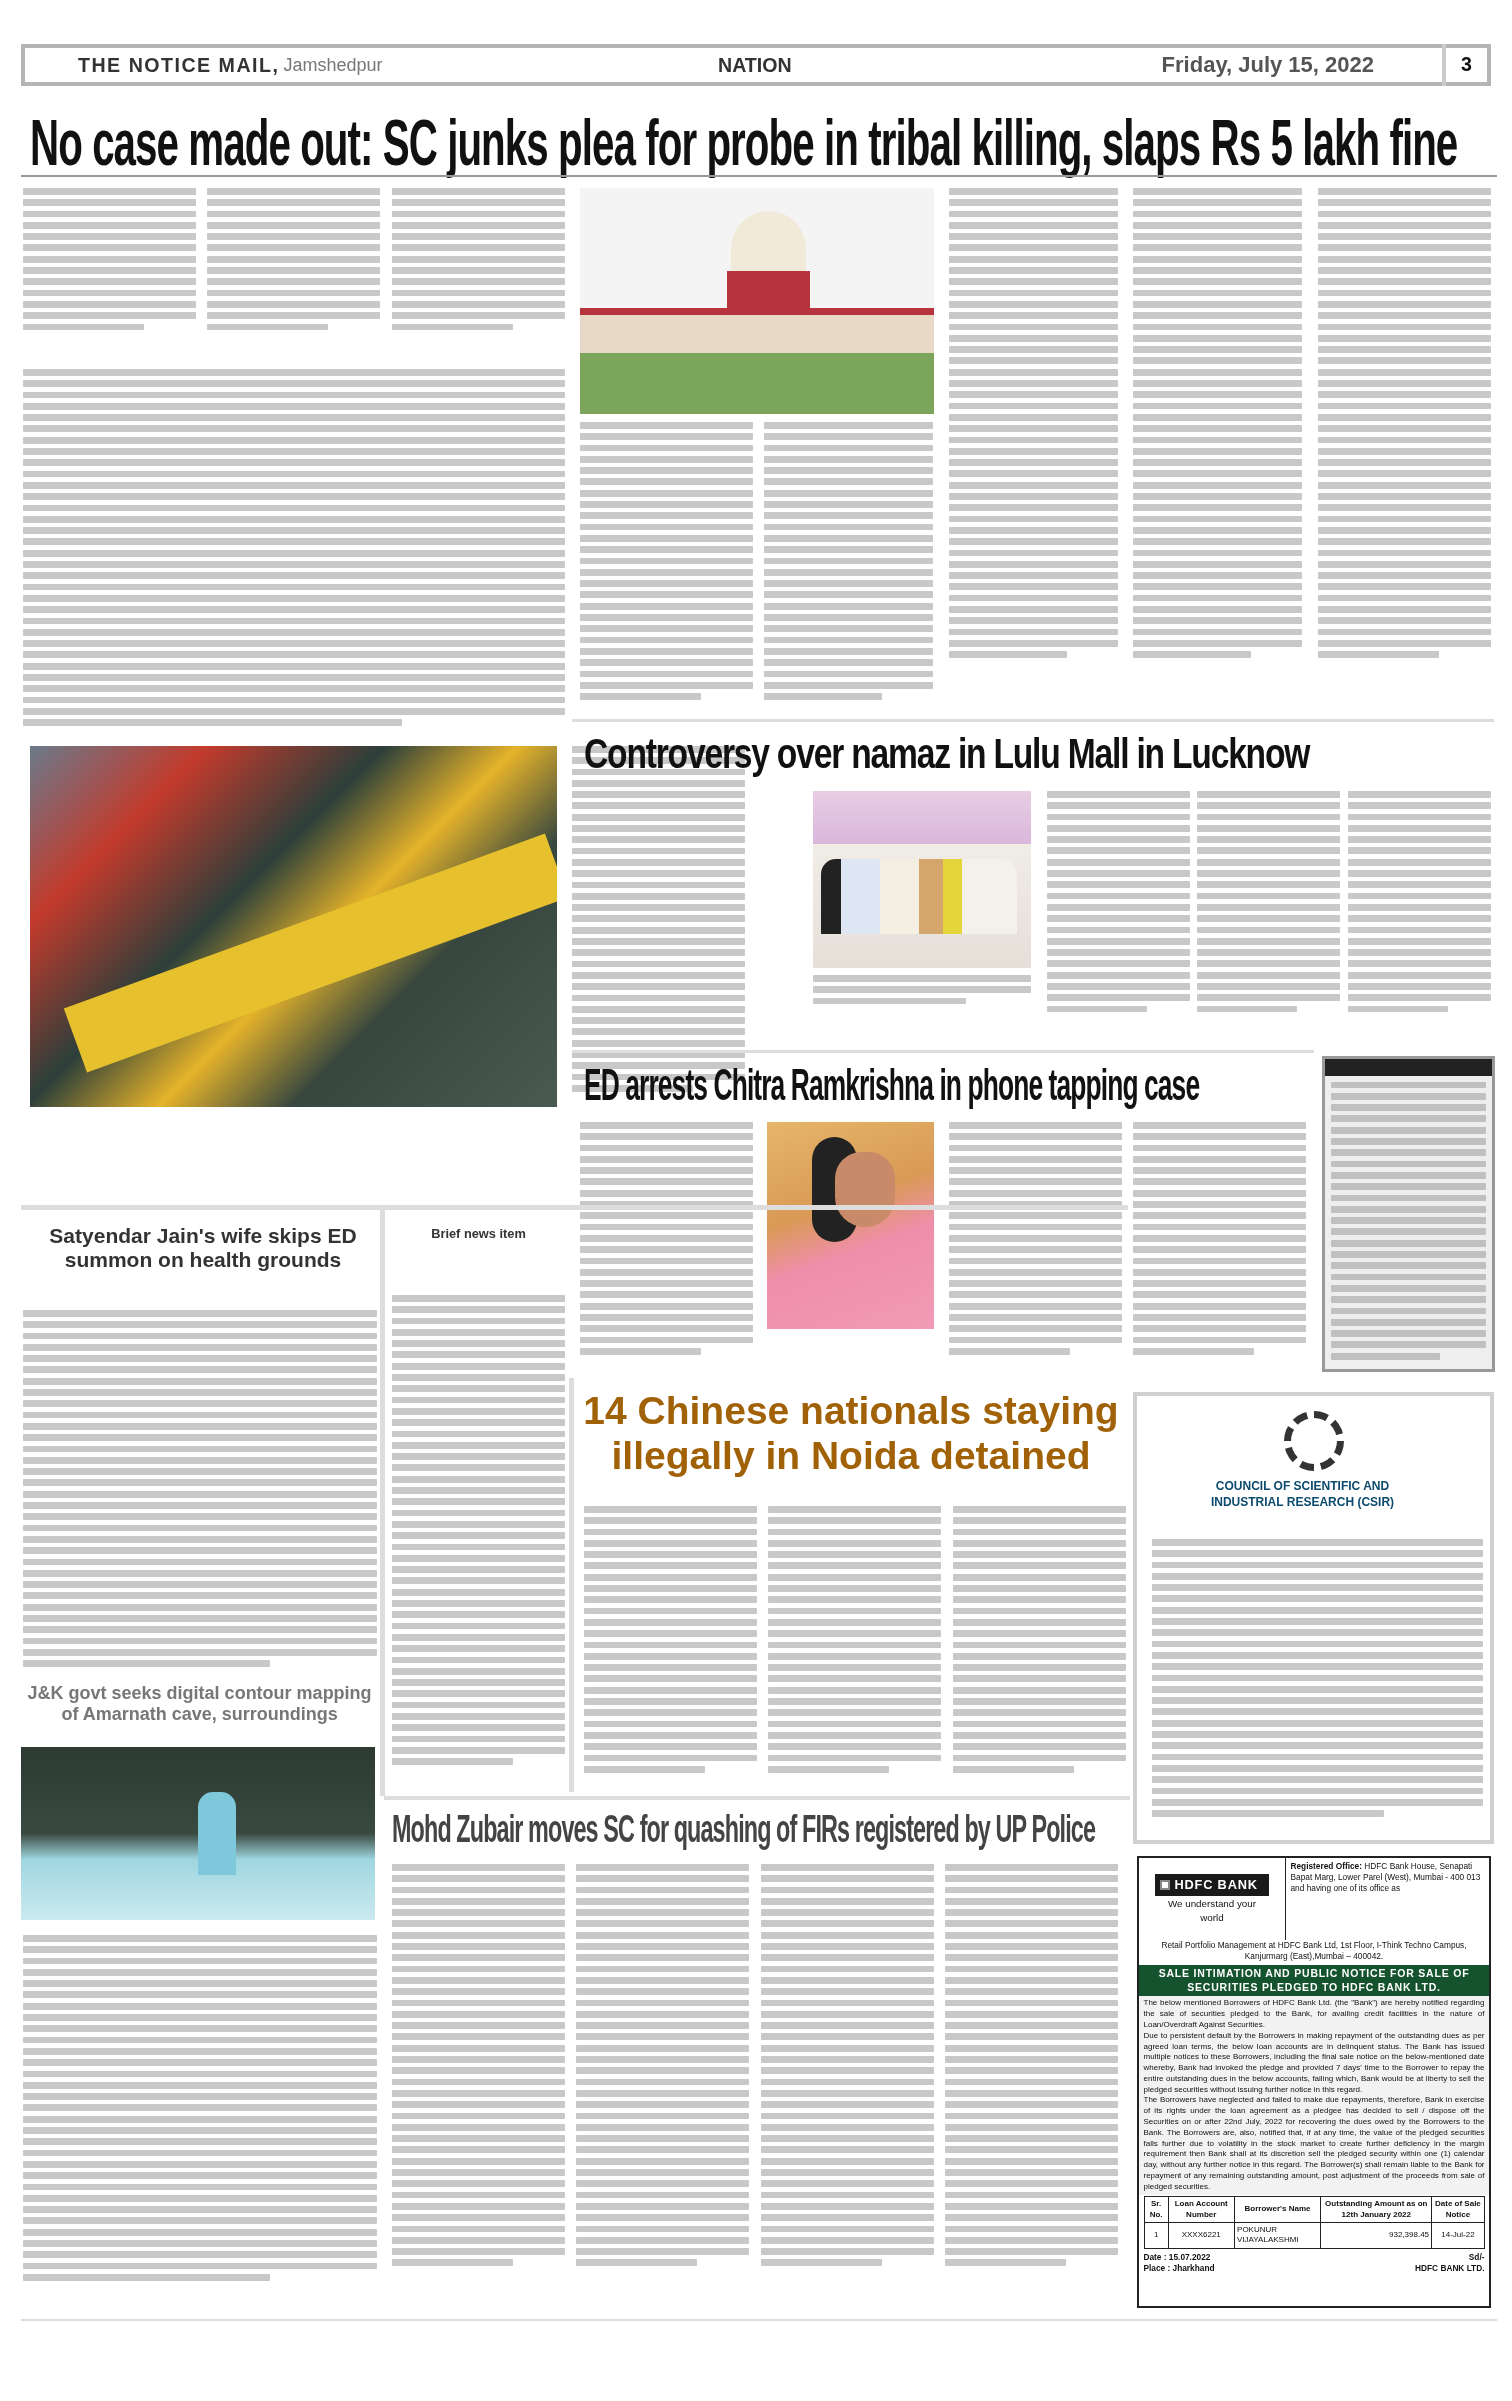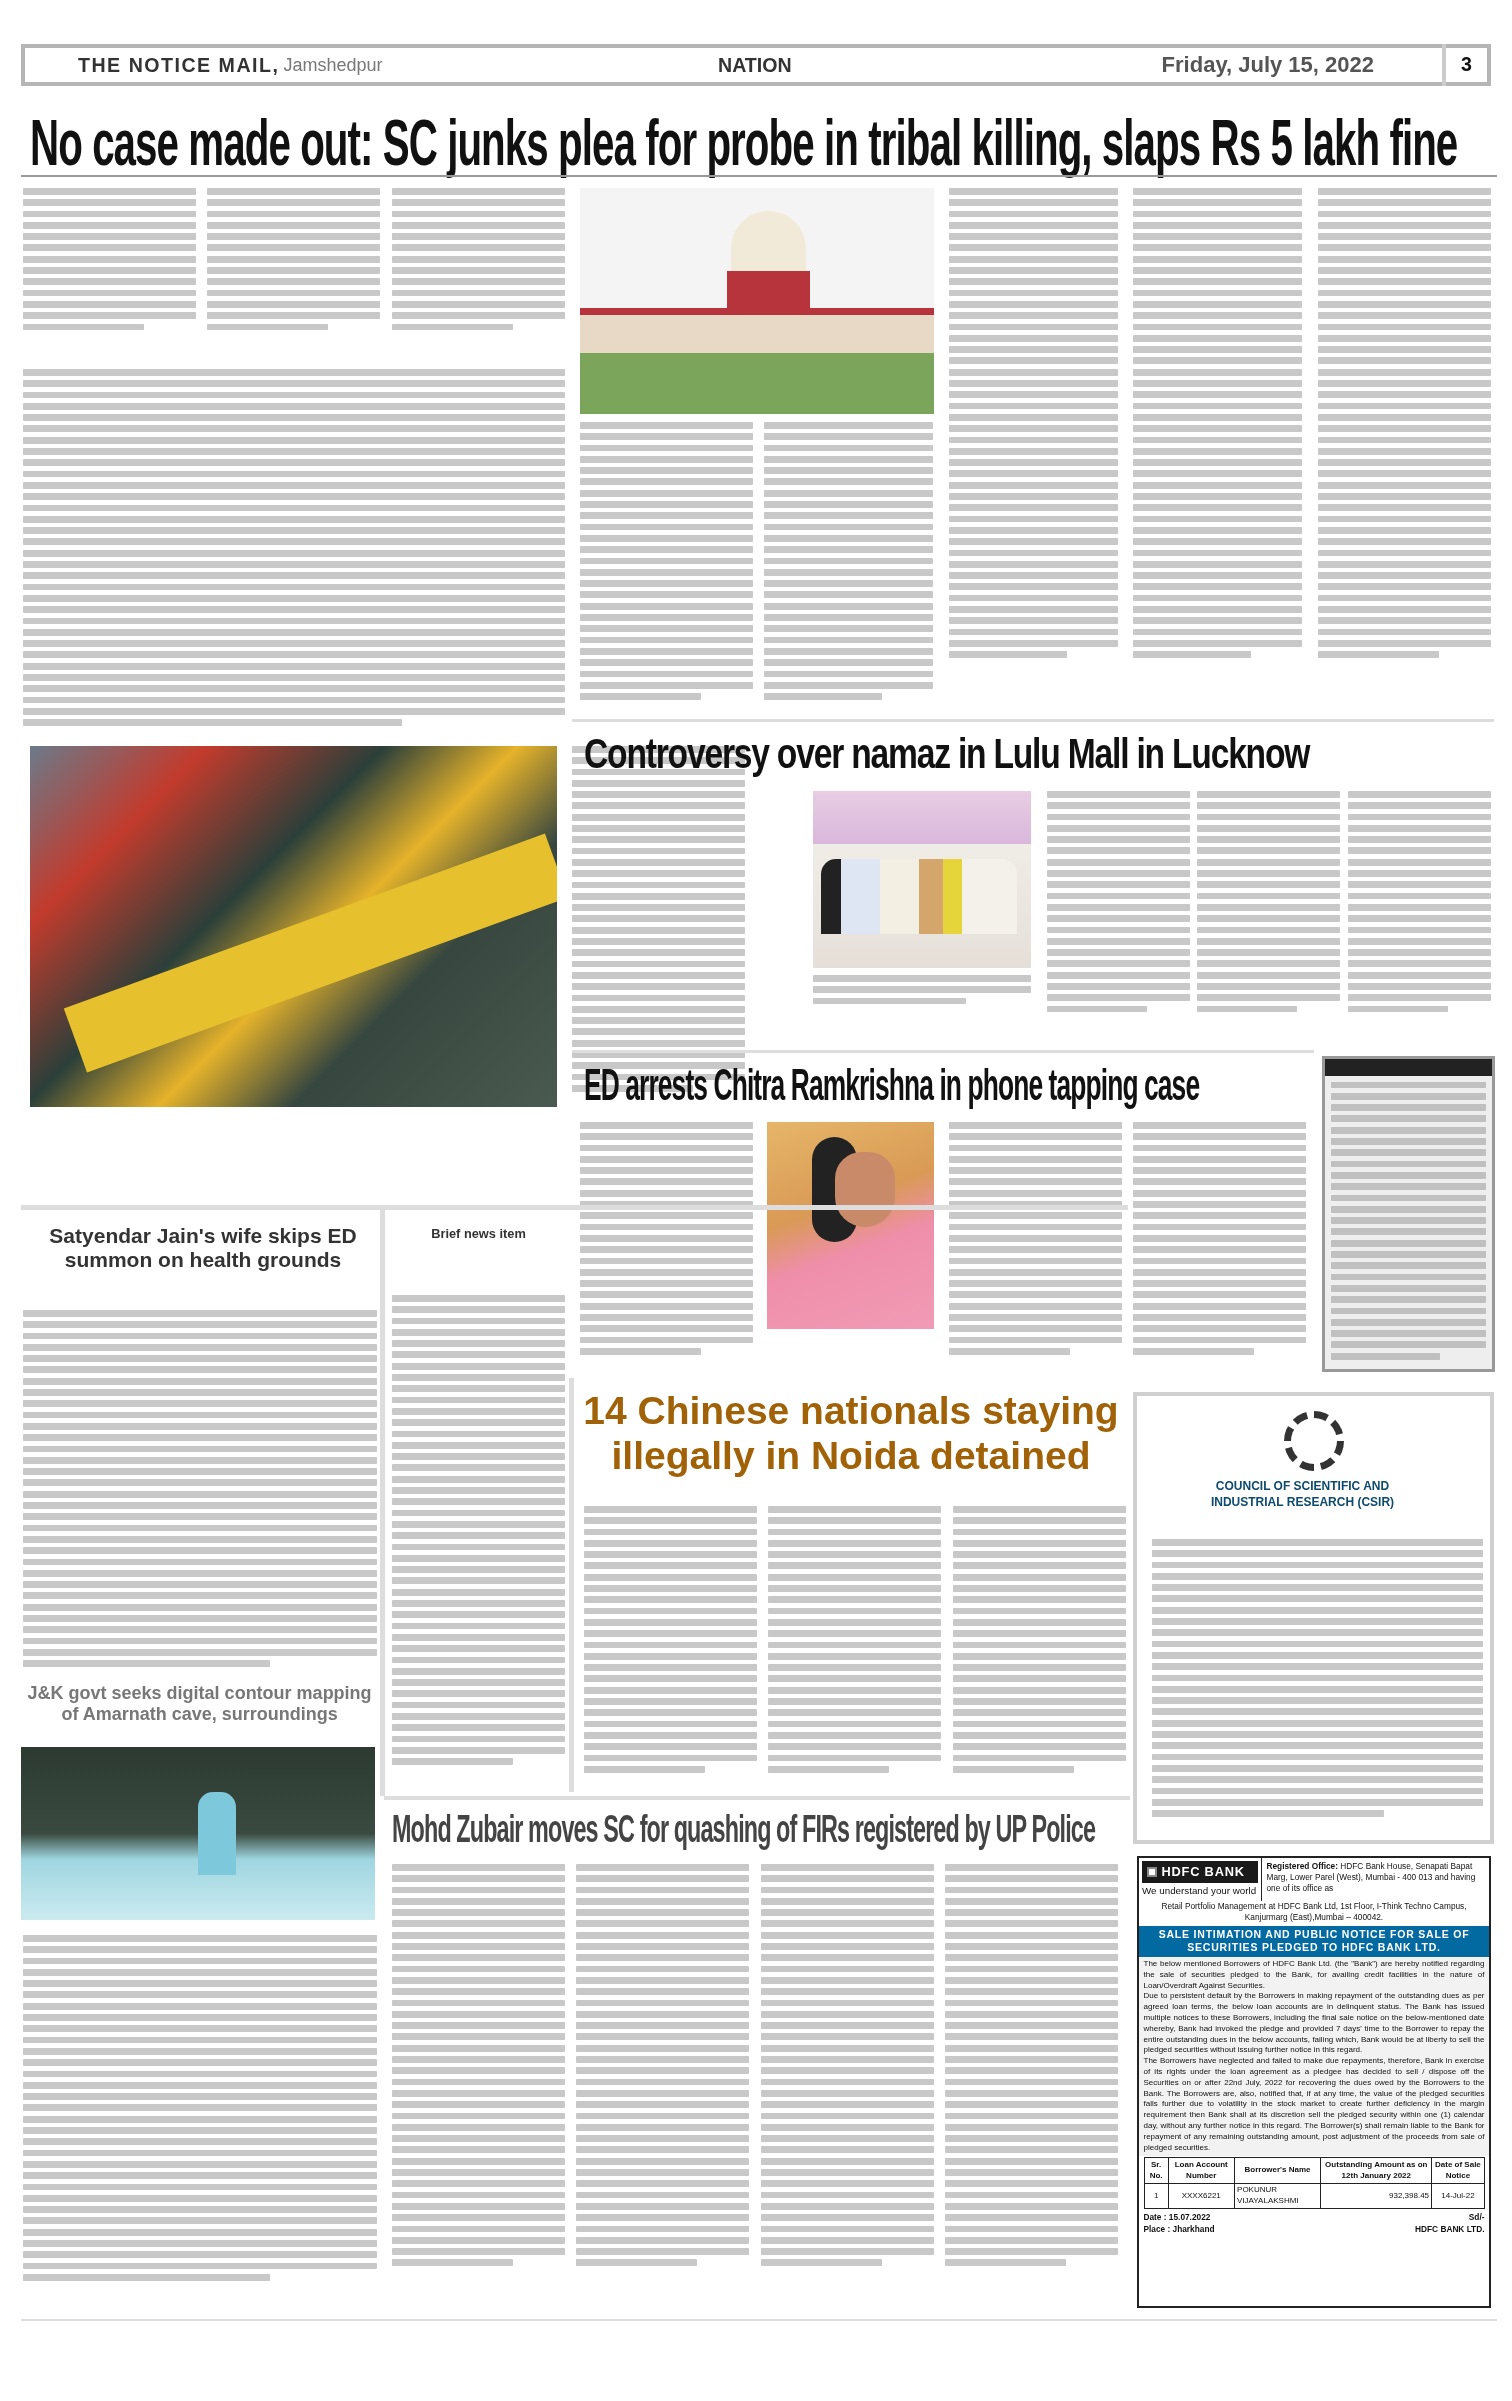--- a/index.html
+++ b/index.html
@@ -34,28 +34,28 @@
   .woman .hair{position:absolute;left:45px;top:15px;width:45px;height:105px;background:#222;border-radius:22.6px}
   .amar{left:21px;top:1747px;width:354px;height:173px;background:linear-gradient(180deg,#2c3a32 0%,#3a4a40 50%,#9fd6e0 65%,#cbeaf0 100%)}
   .amar .ling{position:absolute;left:177px;top:45px;width:38px;height:83px;background:#7dc8da;border-radius:15px 15px 0 0}
   .sub-h{font-family:"Liberation Sans",sans-serif;font-weight:bold;color:#333;text-align:center;line-height:1.15}
   .box{border:4.5px solid #d0d0d0;background:#fff}
   .csir{left:1133px;top:1392px;width:361px;height:452px}
   .csir-logo{position:absolute;left:147px;top:15px;width:60px;height:60px;border-radius:50%;border:7.5px dashed #333;background:#fff}
   .csir-title{position:absolute;left:0;top:83px;width:331px;text-align:center;font-family:"Liberation Sans",sans-serif;font-weight:bold;font-size:12px;color:#0c4a6e;line-height:1.3}
   .hdfc{left:1137px;top:1856px;width:354px;height:452px;border:2.3px solid #222;font-family:"Liberation Sans",sans-serif;font-size:8.7px;line-height:1.35;color:#111}
   .hdfc .top{display:flex;border-bottom:0}
-  .hdfc .logo-wrap{width:123px;padding:3px;text-align:left;border-right:1.5px solid #222}
+  .hdfc .logo-wrap{width:147px;padding:16px;text-align:center;border-right:1.5px solid #222}
   .hdfc .logo{background:#1a1a1a;color:#fff;font-weight:bold;font-size:12.8px;letter-spacing:0.8px;padding:2.3px 4.5px;display:flex;align-items:center;gap:4.5px}
   .hdfc .logo .sq{width:10.5px;height:10.5px;background:#fff;border:2.3px solid #888}
   .hdfc .tag{font-size:9.8px;margin-top:1.5px}
   .hdfc .reg{flex:1;padding:3px 4.5px;font-size:8.3px}
   .hdfc .reg b{font-weight:bold}
   .hdfc .addr2{text-align:center;font-size:8.3px;padding:0 4.5px 3px}
-  .hdfc .banner{background:#0369a1;color:#fff;font-weight:bold;text-align:center;font-size:10.5px;letter-spacing:0.8px;padding:2.3px 3px;line-height:1.25}
+  .hdfc .banner{background:#14532d;color:#fff;font-weight:bold;text-align:center;font-size:10.5px;letter-spacing:0.8px;padding:2.3px 3px;line-height:1.25}
   .hdfc .body{padding:2.3px 4.5px;text-align:justify;font-size:8px;background:#f2f2f2}
   .hdfc table{width:calc(100% - 9px);margin:1.5px 4.5px;border-collapse:collapse;font-size:8px}
   .hdfc th,.hdfc td{border:1.1px solid #222;padding:1.5px 2.3px;text-align:center}
   .hdfc th{font-weight:bold}
   .hdfc .foot{display:flex;justify-content:space-between;padding:1.5px 4.5px;font-weight:bold;font-size:8.3px}
   .small-ad{left:1322px;top:1056px;width:173px;height:316px;border:3.8px solid #999;background:#eee}
   .small-ad .bar{height:16.6px;background:#222}
 </style>
 </head>
 <body>

